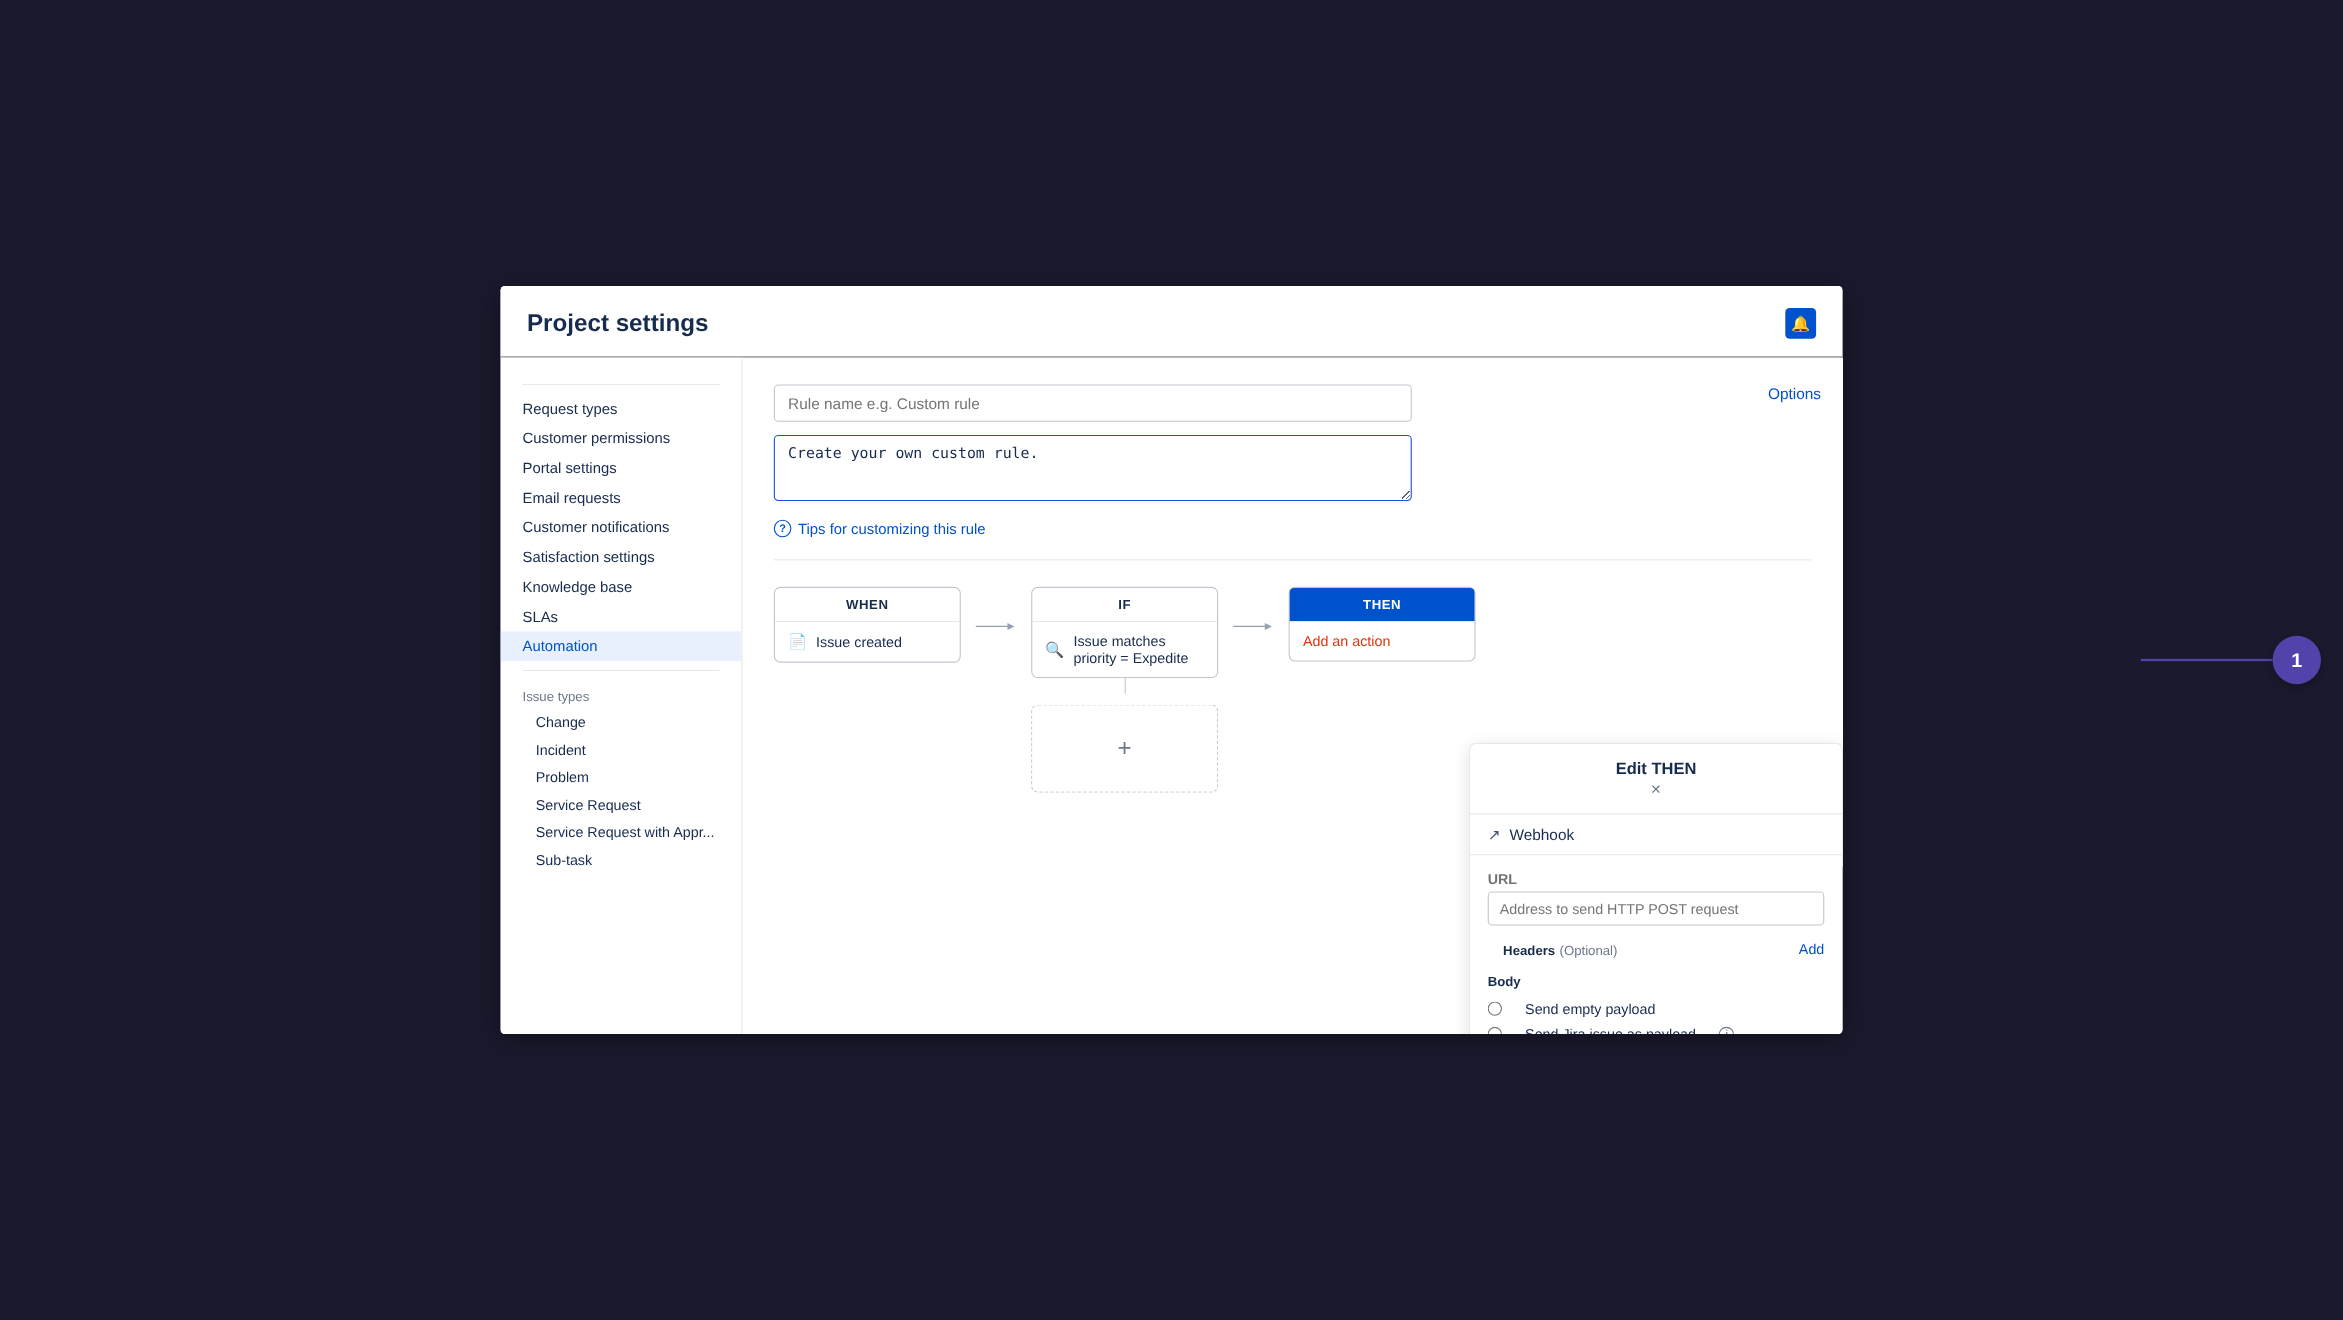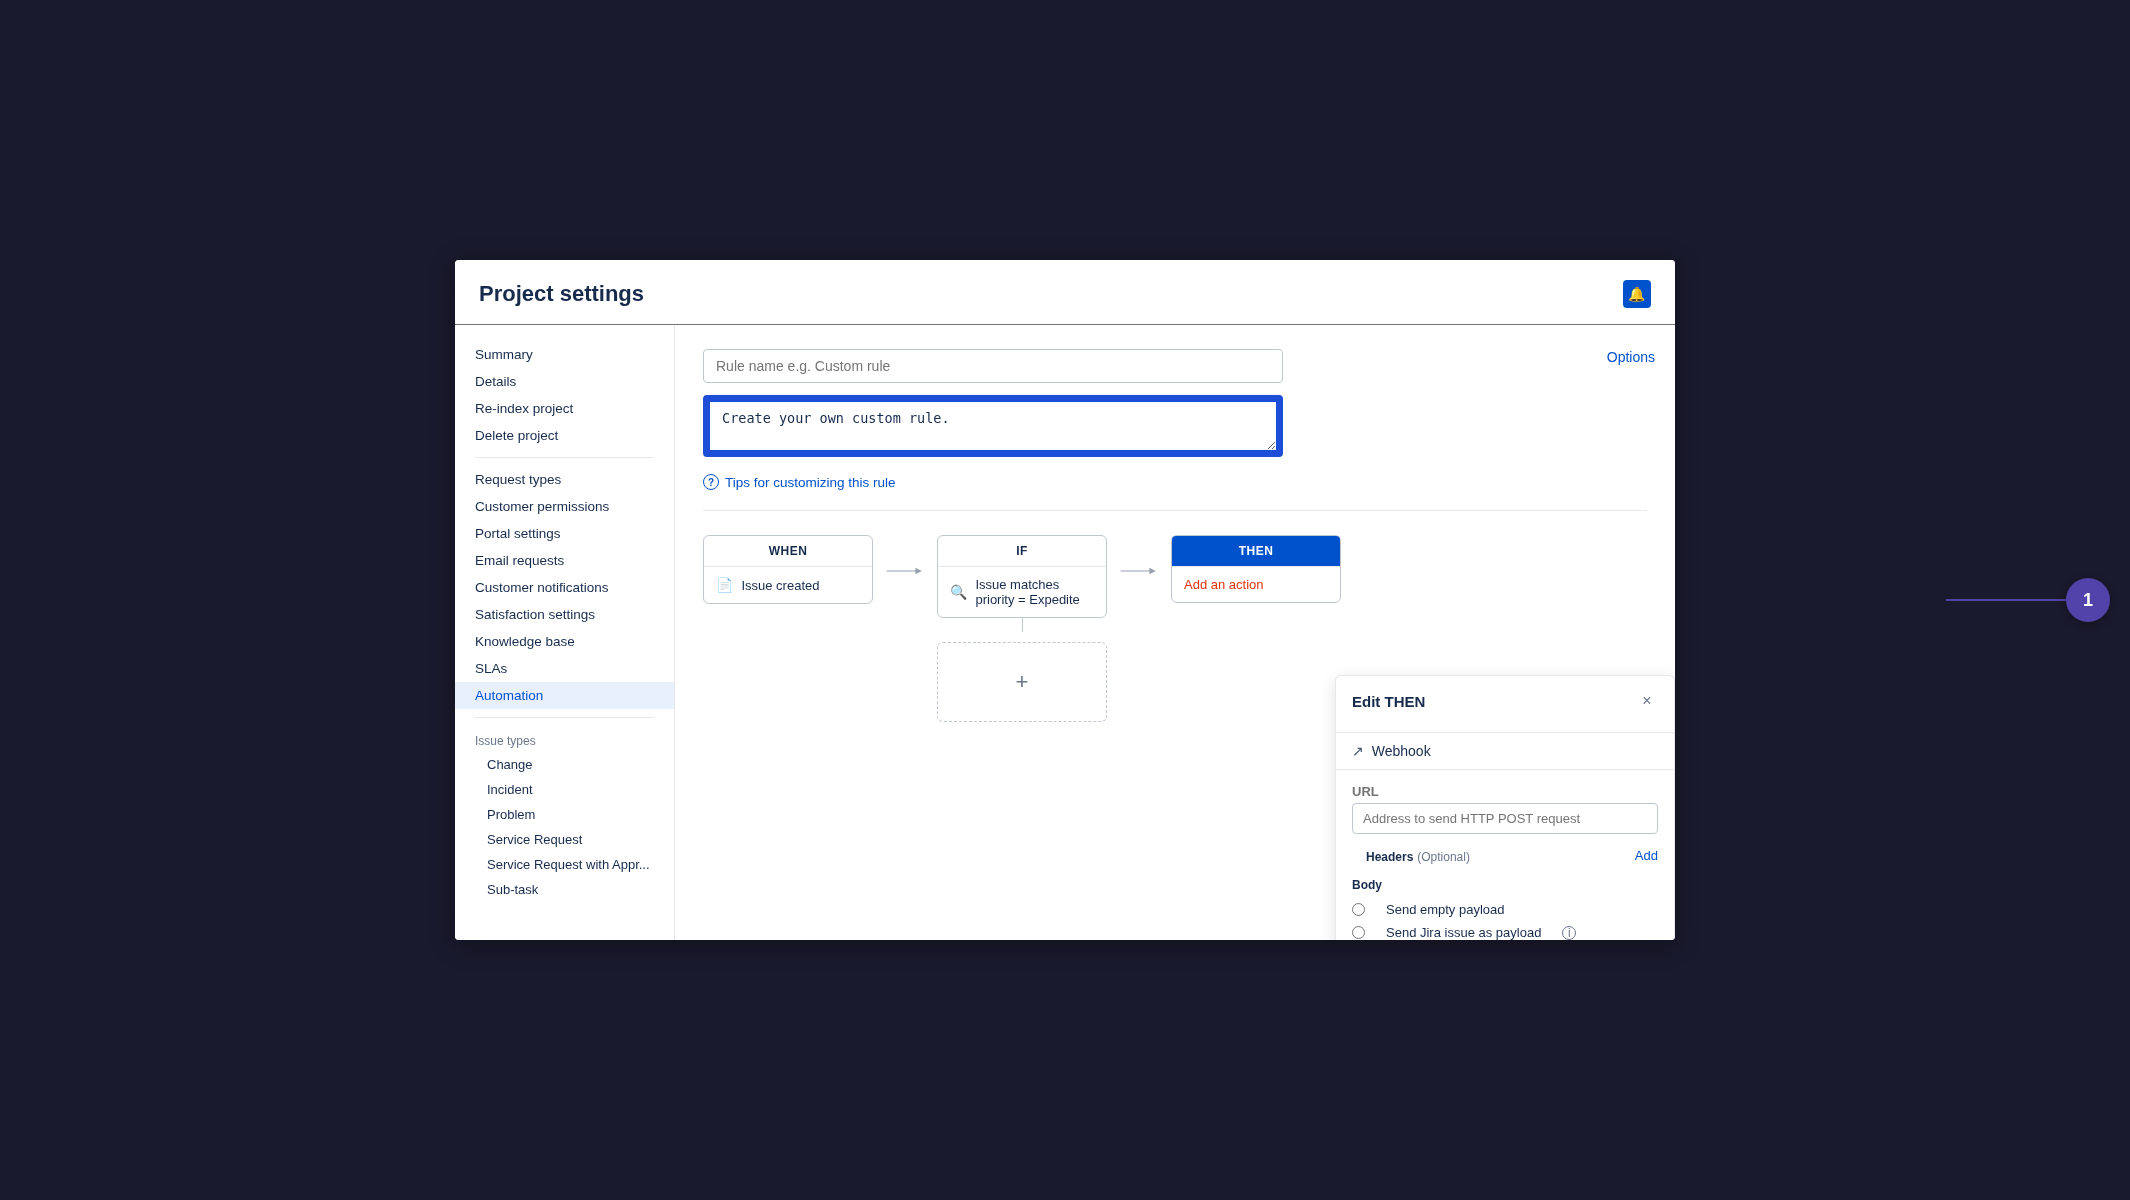--- a/index.html
+++ b/index.html
@@ -107,21 +107,21 @@
       border-radius: 4px;
       font-size: 14px;
       color: #97A0AF;
       outline: none;
       margin-bottom: 12px;
     }
     .rule-description {
       width: 100%;
       max-width: 580px;
       padding: 8px 12px;
-      border: 7px solid #1d4ed8;
+      border: 1px solid #1d4ed8;
       border-radius: 4px;
       font-size: 13.5px;
       color: #172B4D;
       resize: vertical;
       min-height: 60px;
       outline: none;
       margin-bottom: 14px;
     }
     .tips-link {
       display: flex;
@@ -246,22 +246,23 @@
       border: 1px solid #e8e8e8;
       border-radius: 6px;
       box-shadow: 0 4px 16px rgba(0,0,0,0.12);
       padding: 0;
       z-index: 10;
     }
     .edit-then-header {
       display: flex;
       align-items: center;
       justify-content: space-between;
-      padding: 14px 16px 20px;
+      padding: 14px 16px 10px;
       border-bottom: 1px solid #e8e8e8;
+      flex-direction: column;
     }
     .edit-then-title {
       font-size: 15px;
       font-weight: 600;
       color: #172B4D;
     }
     .close-btn {
       width: 22px;
       height: 22px;
       display: flex;
@@ -360,26 +361,20 @@
   <div class="app-header">
     <h1>Project settings</h1>
     <div class="header-icon">
       <span>🔔</span>
     </div>
   </div>
 
   <div class="app-body">
 
     <div class="sidebar">
-      <div class="sidebar-section">
-        <div class="sidebar-item">Summary</div>
-        <div class="sidebar-item">Details</div>
-        <div class="sidebar-item">Re-index project</div>
-        <div class="sidebar-item">Delete project</div>
-      </div>
       <div class="sidebar-divider"></div>
       <div class="sidebar-section">
         <div class="sidebar-item">Request types</div>
         <div class="sidebar-item">Customer permissions</div>
         <div class="sidebar-item">Portal settings</div>
         <div class="sidebar-item">Email requests</div>
         <div class="sidebar-item">Customer notifications</div>
         <div class="sidebar-item">Satisfaction settings</div>
         <div class="sidebar-item">Knowledge base</div>
         <div class="sidebar-item">SLAs</div>

